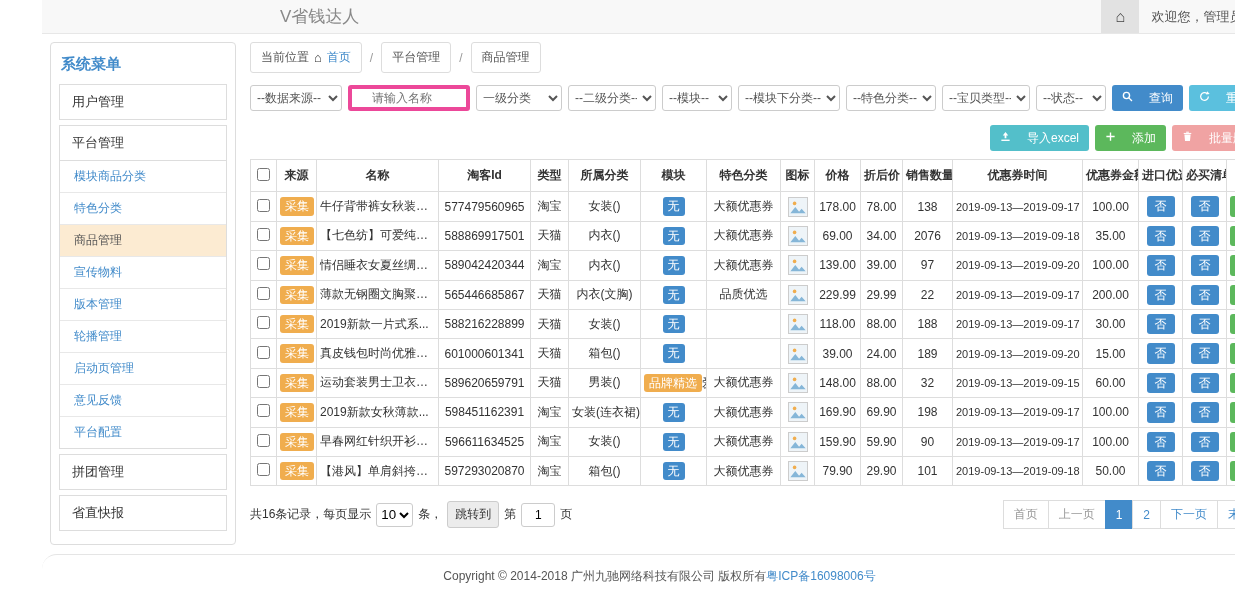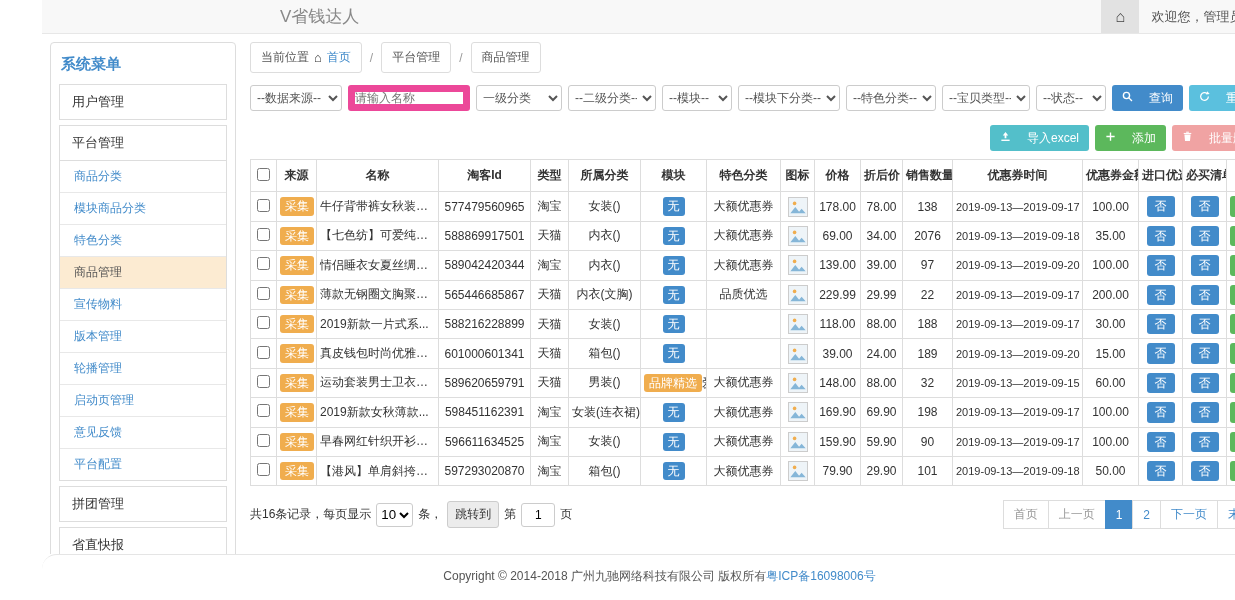--- a/index.html
+++ b/index.html
@@ -34,21 +34,21 @@
   .home-ic { color: #333; font-size: 13px; }
   .crumb-home { color: #428bca; cursor: pointer; }
   .crumb-sep { color: #999; }
 
   
   .filters { display: flex; align-items: center; gap: 6px; margin-top: 12px; flex-wrap: nowrap; }
   #filter-selects { display: flex; gap: 6px; align-items: center; }
   select.fsel { height: 26px; border: 1px solid #ccc; border-radius: 3px; background: #fff; font-size: 12px; color: #555; padding: 0 2px; }
   .fs0 { width: 92px; } .fs1 { width: 86px; } .fs2 { width: 88px; } .fs3 { width: 70px; }
   .fs4 { width: 102px; } .fs5 { width: 90px; } .fs6 { width: 88px; } .fs7 { width: 70px; }
-  .filter-input { height: 26px; width: 122px; border: 7px solid #ec4899; border-radius: 3px; padding: 0 0; font-size: 12px; }
+  .filter-input { height: 26px; width: 122px; border: 4px solid #ec4899; border-radius: 3px; padding: 0 20px; font-size: 12px; }
   .btn { display: inline-flex; align-items: center; gap: 16px; border: none; border-radius: 3px; color: #fff; font-size: 12px; padding: 6px 10px; cursor: pointer; line-height: 1.1; }
   .btn-primary { background: #428bca; }
   .btn-info { background: #5bc0de; }
   .btn-teal { background: #53bfca; }
   .btn-success { background: #5cb85c; }
   .btn-danger-light { background: #f0a3a3; }
 
   
   .table-actions { display: flex; justify-content: flex-end; gap: 6px; margin-top: 14px; }
 
@@ -106,21 +106,20 @@
     <aside class="sidebar">
       <div class="sidebar-panel">
         <div class="sidebar-title">系统菜单</div>
         <div id="sidebar-menu">
             <div class="menu-panel">
               <div class="menu-item">用户管理</div>
             </div>
             <div class="menu-panel">
               <div class="menu-item">平台管理</div>
               <div class="submenu">
-                <div class="submenu-item">商品分类</div>
                 <div class="submenu-item">模块商品分类</div>
                 <div class="submenu-item">特色分类</div>
                 <div class="submenu-item active">商品管理</div>
                 <div class="submenu-item">宣传物料</div>
                 <div class="submenu-item">版本管理</div>
                 <div class="submenu-item">轮播管理</div>
                 <div class="submenu-item">启动页管理</div>
                 <div class="submenu-item">意见反馈</div>
                 <div class="submenu-item">平台配置</div>
               </div>

